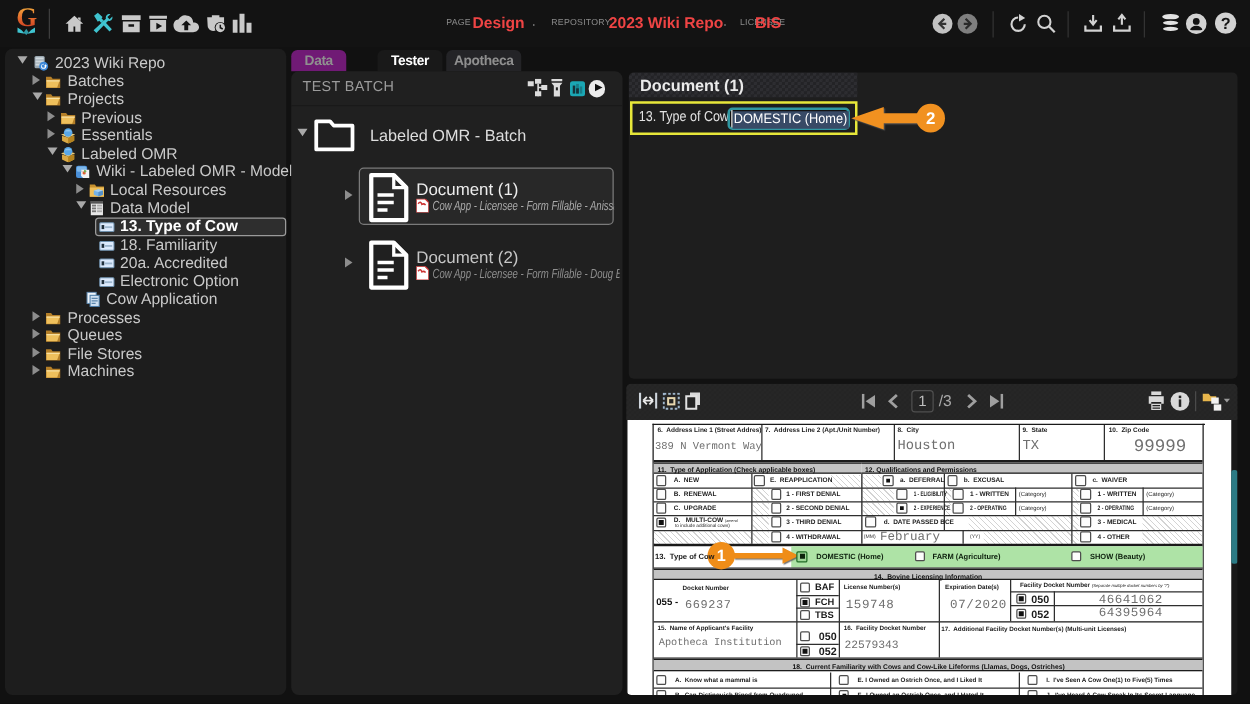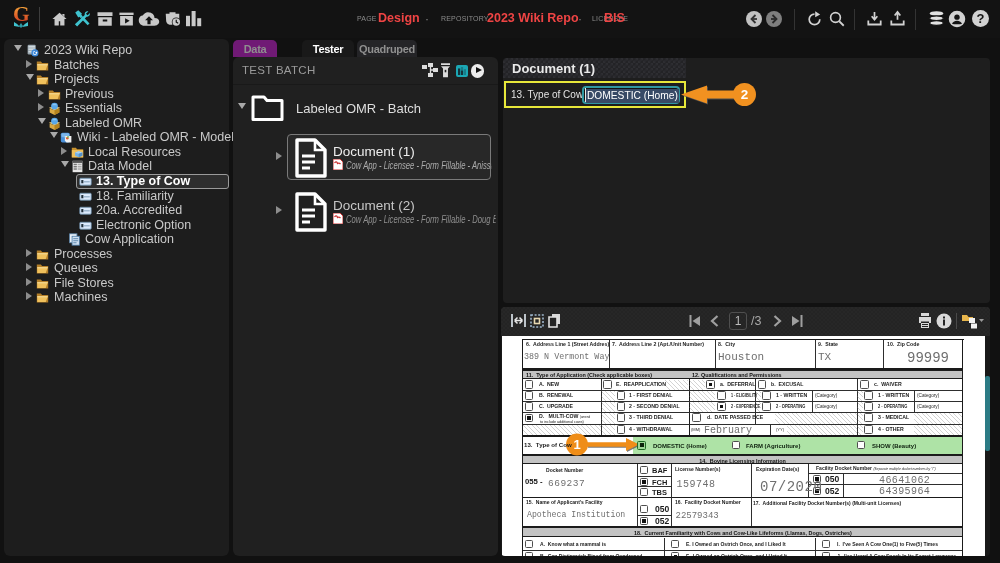--- a/index.html
+++ b/index.html
@@ -270,21 +270,21 @@
       </svg>
     <div class="trow" style="left:50px;top:236.7px;">File Stores</div>
     <div class="tarr r" style="left:22px;top:253.3px"></div>
     <svg class="ticon" style="left:32px;top:252.3px" width="13" height="13">
         <use href="#i-folder"></use>
       </svg>
     <div class="trow" style="left:50px;top:251.3px;">Machines</div>
   </div>
   <div class="tab" style="left:233px;width:44px;background:#701a75;color:#8f8f8f">Data Field</div>
   <div class="tab" style="left:302px;width:52px;background:#191919;color:#fff">Tester</div>
-  <div class="tab" style="left:357px;width:60px;background:#242427;color:#8f8f8f">Quadruped</div>
+  <div class="tab" style="left:357px;width:60px;background:#242427;color:#8f8f8f">Apotheca</div>
   <div class="a" id="mpanel">
     <div class="a" style="left:0;top:26.5px;width:265px;height:1px;background:#191919"></div>
     <div class="a" style="left:9px;top:7px;font-size:11.5px;color:#9b9b9b;letter-spacing:.3px">TEST BATCH</div>
     <svg class="a" style="left:189px;top:6px" width="16" height="15" viewBox="0 0 16 15">
         <rect x="0" y="2" width="5" height="4" fill="#dcdcdc"></rect>
         <rect x="6" y="0" width="5" height="4" fill="#dcdcdc"></rect>
         <rect x="11" y="5" width="5" height="4" fill="#dcdcdc"></rect>
         <rect x="6" y="10" width="5" height="4" fill="#dcdcdc"></rect>
         <path d="M8.5 4 v10 M8.5 7 h5" stroke="#dcdcdc" stroke-width="1.3" fill="none"></path>
       </svg>
@@ -526,21 +526,21 @@
     <div class="lbl" style="left:149.5px;top:131.4px;font-size:11.5px;font-weight:bold;color:#1b1b1b;">BAF</div>
     <div class="a" style="left:135px;top:140px;width:34px;height:1px;background:#2e2e2e"></div>
     <div class="cb ck" style="left:137.5px;top:141.8px;width:8px;height:8px"></div>
     <div class="lbl" style="left:149.5px;top:143.4px;font-size:11.5px;font-weight:bold;color:#1b1b1b;">FCH</div>
     <div class="a" style="left:135px;top:150px;width:34px;height:1px;background:#2e2e2e"></div>
     <div class="cb" style="left:137.5px;top:151.8px;width:8px;height:8px"></div>
     <div class="lbl" style="left:149.5px;top:153.4px;font-size:11.5px;font-weight:bold;color:#1b1b1b;">TBS</div>
     <div class="lbl" style="left:172.5px;top:131px;font-size:7.75px;font-weight:bold;color:#1b1b1b;">License Number(s)</div>
     <div class="mono" style="left:174.5px;top:144px;font-size:10px;letter-spacing:0.5px">159748</div>
     <div class="lbl" style="left:253.5px;top:130.5px;font-size:7.75px;font-weight:bold;color:#1b1b1b;">Expiration Date(s)</div>
-    <div class="mono" style="left:258px;top:144px;font-size:14px;letter-spacing:0.5px">07/2020</div>
+    <div class="mono" style="left:258px;top:144px;font-size:10px;letter-spacing:0.5px">07/2020</div>
     <div class="lbl" style="left:314px;top:130px;font-size:7.75px;font-weight:bold;color:#1b1b1b;">Facility Docket Number <span style="font-weight:normal;font-size:5.2px;font-style:italic">(Separate multiple docket numbers by "/")</span></div>
     <div class="a" style="left:306px;top:136.5px;width:154px;height:1px;background:#2e2e2e"></div>
     <div class="a" style="left:341px;top:136.5px;width:1px;height:24.0px;background:#2e2e2e"></div>
     <div class="cb ck" style="left:310.5px;top:138.5px;width:8px;height:8px"></div>
     <div class="lbl" style="left:322.5px;top:139px;font-size:13.2px;font-weight:bold;color:#1b1b1b;">050</div>
     <div class="a" style="left:306px;top:147.8px;width:154px;height:1px;background:#2e2e2e"></div>
     <div class="cb ck" style="left:310.5px;top:150.5px;width:8px;height:8px"></div>
     <div class="lbl" style="left:322.5px;top:151px;font-size:13.2px;font-weight:bold;color:#1b1b1b;">052</div>
     <div class="mono" style="left:377px;top:139.5px;font-size:10px;letter-spacing:0.4px">46641062</div>
     <div class="mono" style="left:377px;top:150.5px;font-size:10px;letter-spacing:0.4px">64395964</div>

